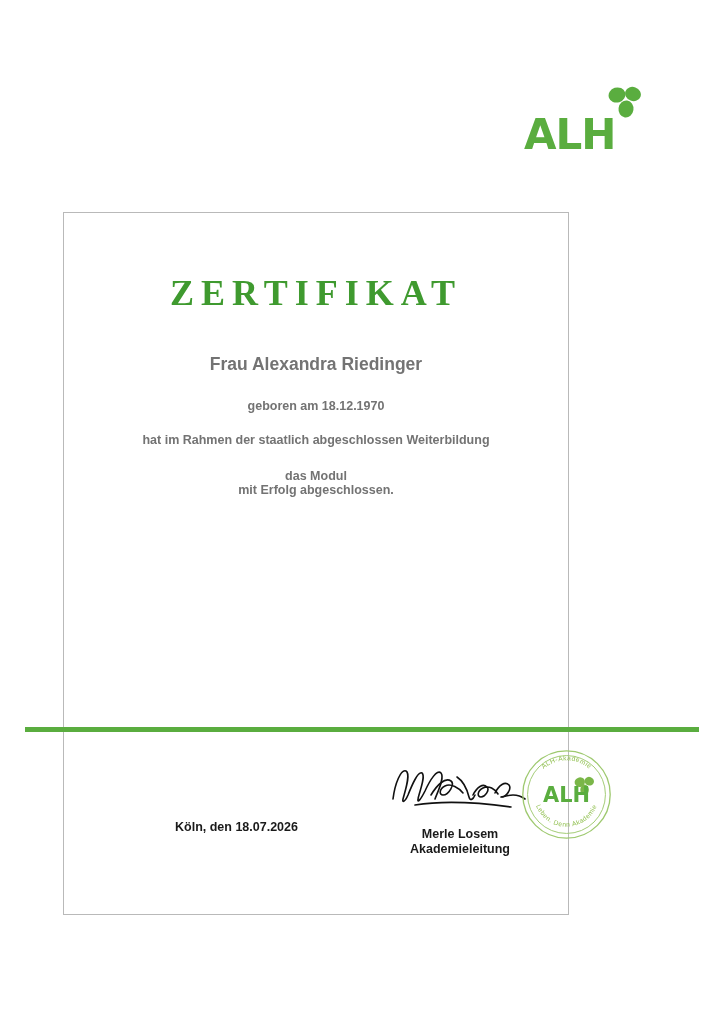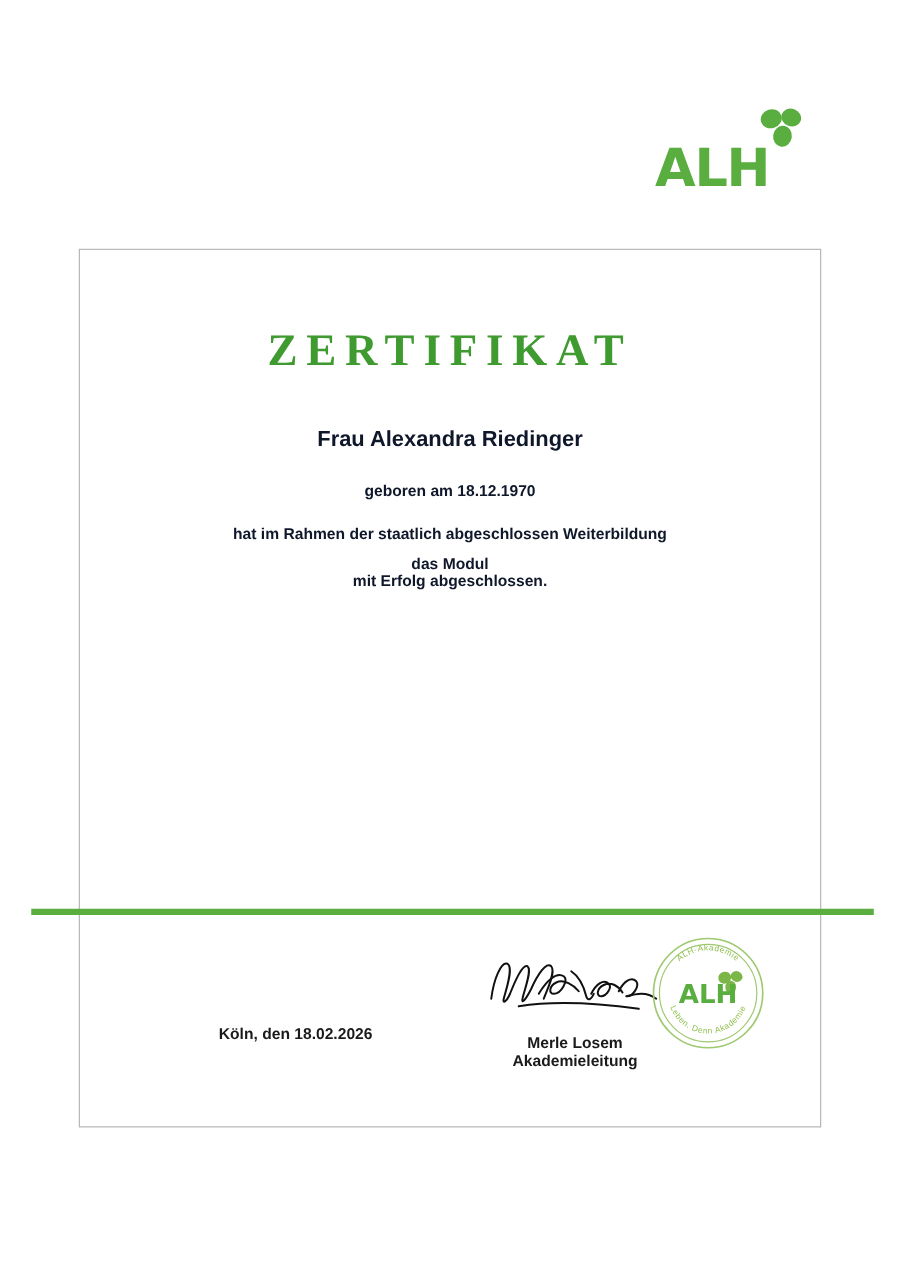--- a/index.html
+++ b/index.html
@@ -40,22 +40,22 @@
     right: 2px;
     top: 0px;
     width: 36px;
     height: 34px;
   }
 
   
   .frame {
     position: absolute;
     left: 63px;
-    top: 199px;
-    width: 594px;
+    top: 212px;
+    width: 506px;
     height: 703px;
     border: 1px solid #b9b9b9;
     box-sizing: border-box;
     background: #fff;
   }
 
   
   .content {
     position: absolute;
     left: 0;
@@ -66,21 +66,21 @@
   .title {
     margin-top: 59px;
     font-family: "Liberation Serif", serif;
     font-size: 36px;
     font-weight: 700;
     letter-spacing: 7px;
     color: #3f9a2f;
   }
   .line {
     margin: 0 auto;
-    color: #0f172a;
+    color: #737373;
   }
   .name {
     margin-top: 40px;
     font-size: 17.5px;
     font-weight: 700;
   }
   .birth {
     margin-top: 24px;
     font-size: 12.5px;
     font-weight: 600;
@@ -89,21 +89,21 @@
     margin-top: 20px;
     font-size: 12.5px;
     font-weight: 600;
   }
   .course {
     margin-top: 22px;
     font-size: 17.5px;
     font-weight: 700;
   }
   .module-label {
-    margin-top: 10px;
+    margin-top: 22px;
     font-size: 12.5px;
     font-weight: 600;
   }
   .module {
     margin-top: 21px;
     font-size: 17.5px;
     font-weight: 700;
   }
   .closing {
     font-size: 12.5px;
@@ -189,21 +189,21 @@
     <div class="line name">Frau Alexandra Riedinger</div>
     <div class="line birth">geboren am 18.12.1970</div>
     <div class="line context">hat im Rahmen der staatlich abgeschlossen Weiterbildung</div>
     <div class="line module-label">das Modul</div>
     <div class="line closing">mit Erfolg abgeschlossen.</div>
   </div>
 </div>
 
 <div class="green-bar"></div>
 
-<div class="place-date">Köln, den 18.02.2026</div>
+<div class="place-date">Köln, den 18.07.2026</div>
 
 <div class="signature-block">
   <svg class="signature-svg" width="150" height="60" viewBox="0 0 150 60">
     <g fill="none" stroke="#111" stroke-width="1.6" stroke-linecap="round" stroke-linejoin="round">
       <path d="M8 44 C10 28, 16 14, 21 16 C26 19, 20 36, 18 44 C17 48, 20 47, 23 40 C27 30, 33 16, 37 18 C41 21, 34 38, 33 44 C32 49, 36 44, 40 36 C45 25, 52 14, 56 18 C60 23, 52 38, 50 44"></path>
       <path d="M46 40 C52 30, 60 22, 66 26 C70 29, 64 40, 58 40 C54 40, 54 34, 60 31 C66 28, 74 33, 78 38"></path>
       <path d="M72 22 C78 26, 82 34, 84 42 C85 46, 88 45, 90 40"></path>
       <path d="M88 40 C92 32, 98 28, 102 32 C105 35, 100 42, 96 42 C92 42, 92 36, 98 33 C104 30, 110 34, 113 39"></path>
       <path d="M110 38 C114 30, 120 26, 124 30 C127 34, 121 42, 117 42"></path>
       <path d="M116 42 C124 40, 132 38, 140 44"></path>

